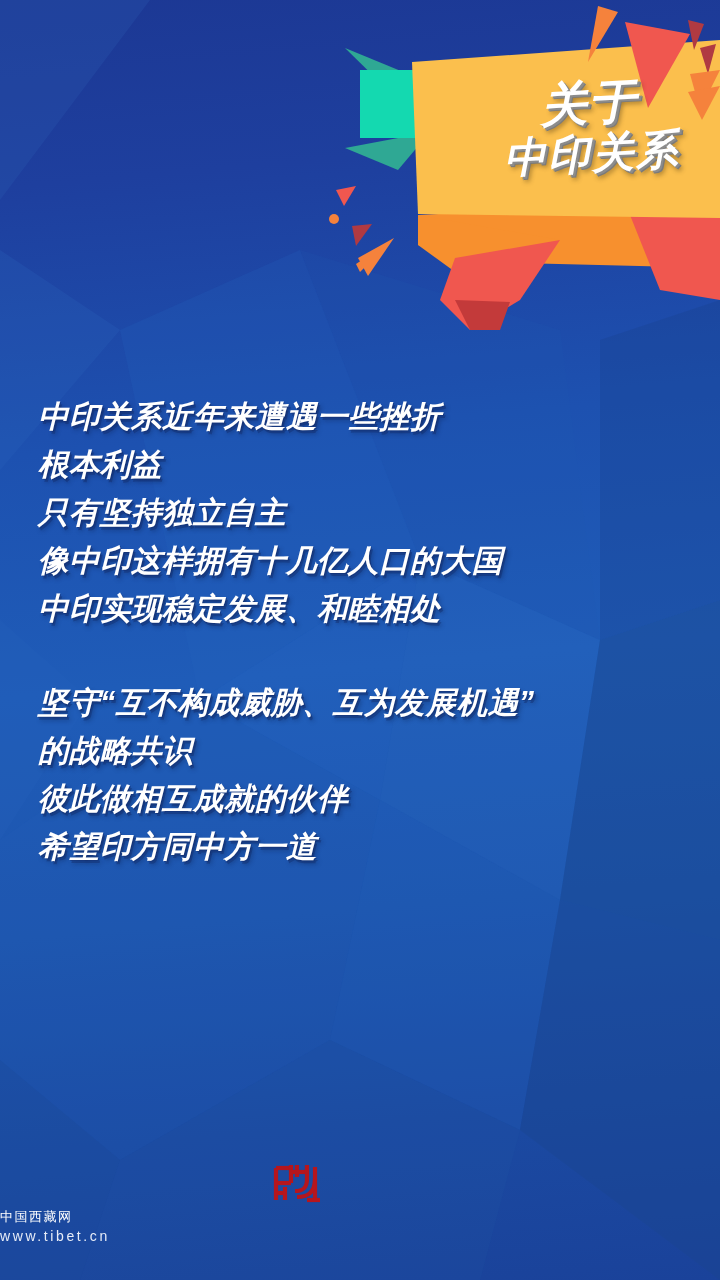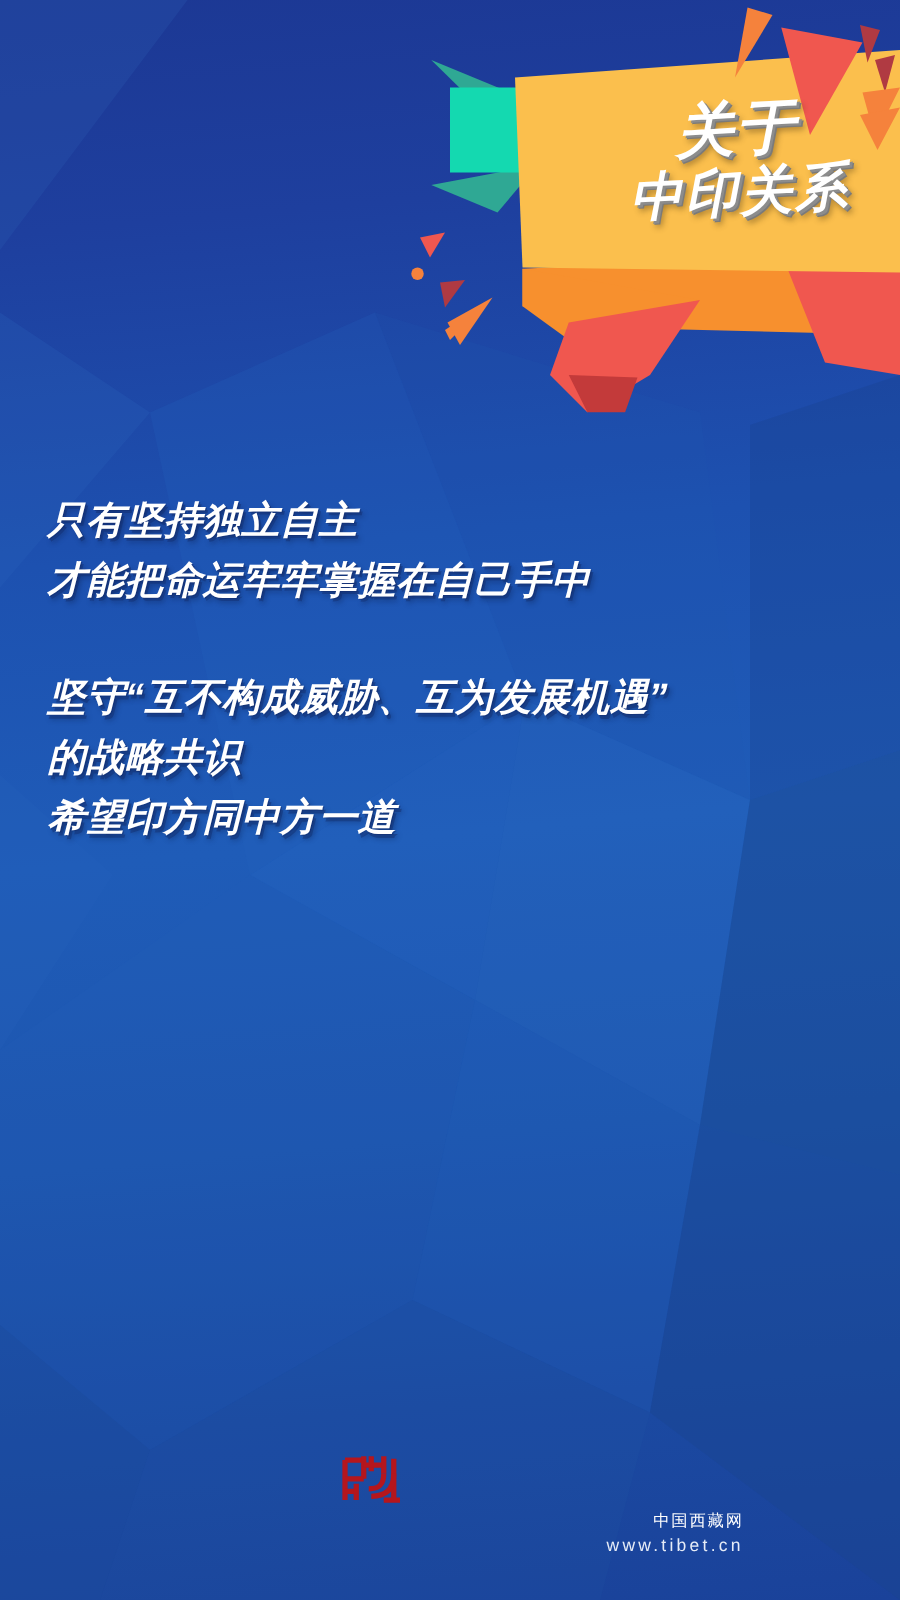--- a/index.html
+++ b/index.html
@@ -79,21 +79,21 @@
        2px 3px 0 rgba(18,40,100,0.40),
        3px 4px 4px rgba(10,25,70,0.35);
   }
 
   
   .footer {
     position: absolute;
     left: 0;
     bottom: 36px;
     width: 595px;
-    text-align: right;
+    text-align: left;
     z-index: 5;
   }
   .footer-logo { display: block; margin: 0 auto; }
   .footer-name {
     display: block;
     color: #ffffff;
     font-size: 13px;
     letter-spacing: 1.5px;
     margin-top: 3px;
   }
@@ -158,27 +158,31 @@
   </svg>
 
   <div class="banner-title">
     <span class="banner-line l1">关于</span>
     <span class="banner-line l2">中印关系</span>
   </div>
 
   <div class="body-copy">
 
     <div class="para">
+      <span class="copy-line">中印关系近年来遭遇一些挫折</span>
+      <span class="copy-line">根本利益</span>
       <span class="copy-line">只有坚持独立自主</span>
-      <span class="copy-line">才能把命运牢牢掌握在自己手中</span>
+      <span class="copy-line">像中印这样拥有十几亿人口的大国</span>
+      <span class="copy-line">中印实现稳定发展、和睦相处</span>
     </div>
 
     <div class="para">
       <span class="copy-line">坚守“互不构成威胁、互为发展机遇”</span>
       <span class="copy-line">的战略共识</span>
+      <span class="copy-line">彼此做相互成就的伙伴</span>
       <span class="copy-line">希望印方同中方一道</span>
     </div>
 
   </div>
 
   <div class="footer">
     <svg class="footer-logo" width="54" height="42" viewBox="0 0 54 42">
       <g fill="none" stroke="#B5161D" stroke-width="4.2">
         <path d="M5 5 L5 37"></path>
         <path d="M5 5 L20 5"></path>

